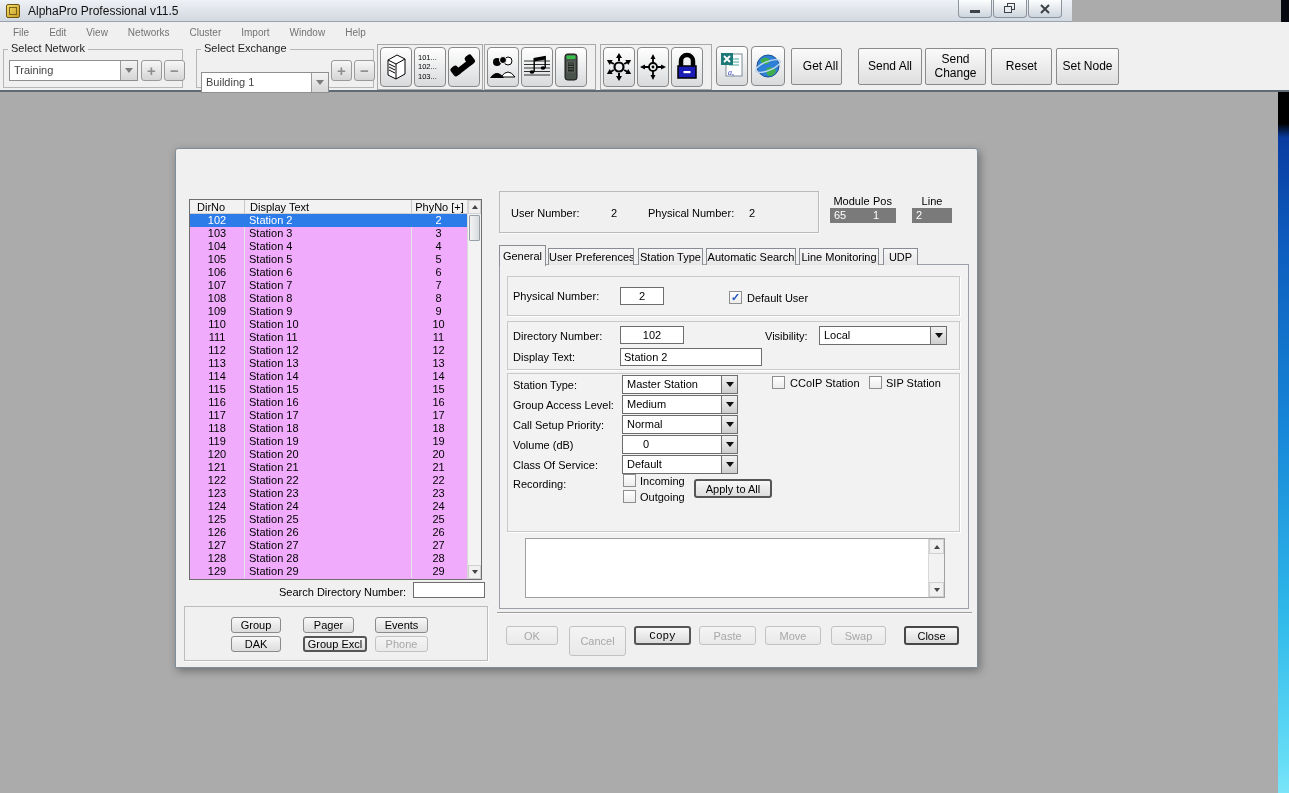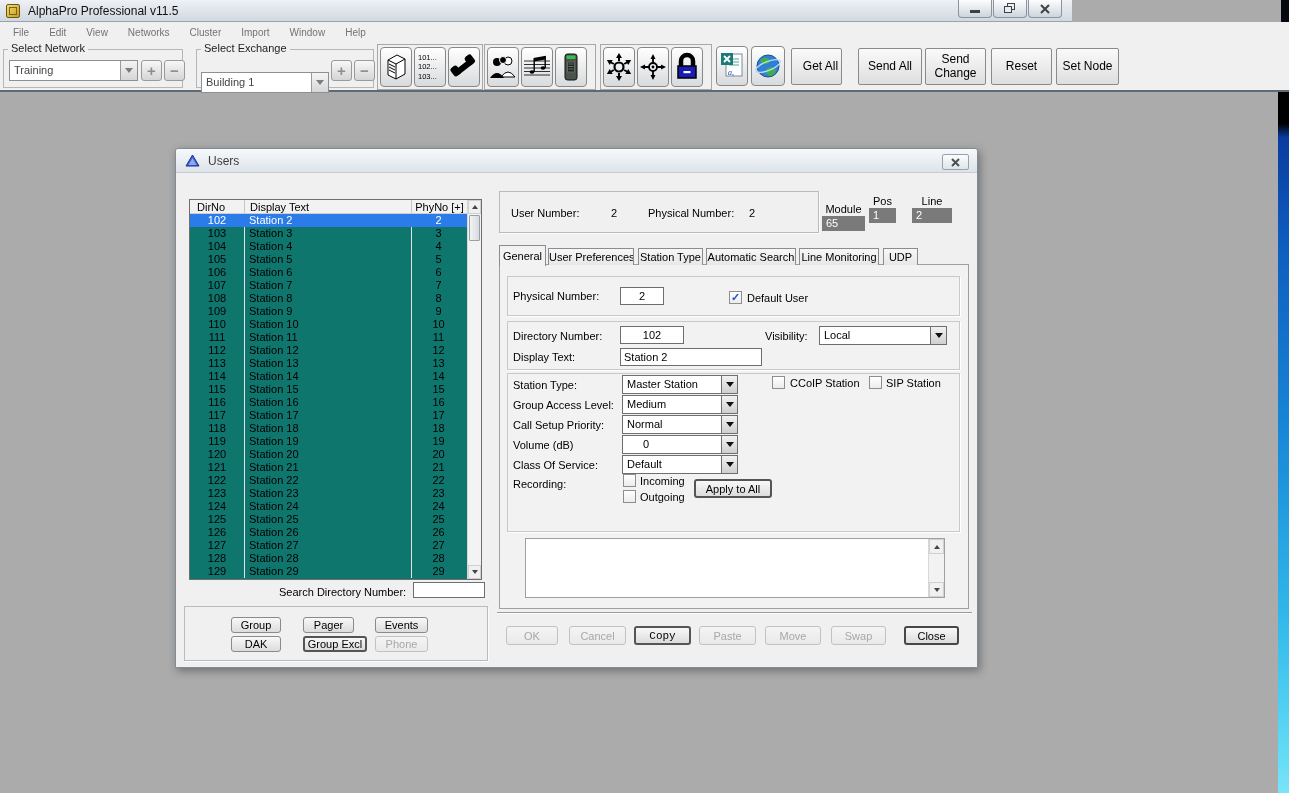--- a/index.html
+++ b/index.html
@@ -75,21 +75,21 @@
     display:flex; align-items:center; justify-content:center; }
   .cb { position:absolute; width:13px; height:13px; border:1px solid #8e8e8e; background:linear-gradient(#fff,#ececec);
     font-size:11px; font-weight:bold; color:#2456c4; display:flex; align-items:center; justify-content:center; line-height:1; }
   .btn { position:absolute; border:1px solid #8a8a8a; border-radius:3px; background:linear-gradient(#f8f8f8,#dcdcdc);
     font-size:11px; color:#000; display:flex; align-items:center; justify-content:center; }
   .btn.disabled { color:#a8a8a8; border-color:#c2c2c2; background:linear-gradient(#f4f4f4,#e9e9e9); }
   .btn.focused { border:2px solid #555; }
   .btn.default { border:2px solid #474747; }
 
   
-  #users-list { position:absolute; left:13px; top:50px; width:293px; height:381px; background:#0f766e; border:1px solid #6e6e6e; }
+  #users-list { position:absolute; left:13px; top:50px; width:293px; height:381px; background:#f0abfc; border:1px solid #6e6e6e; }
   #list-header { position:absolute; left:0; top:0; right:14px; height:14px; display:flex; background:#f2f2f2;
     border-bottom:1px solid #cfcfcf; }
   .lhdr { font-size:11px; color:#000; border-right:1px solid #c8c8c8; padding-top:0px; line-height:14px; }
   .lh0 { width:55px; padding-left:7px; } .lh1 { width:167px; padding-left:5px; } .lh2 { width:55px; text-align:center; border-right:none; }
   #list-rows { position:absolute; left:0; top:14px; right:14px; bottom:0; overflow:hidden; }
   .lrow { display:flex; height:13px; font-size:11px; line-height:13px; color:#000; }
   .lrow .c-dir { width:55px; text-align:center; border-right:1px solid #e4e4e4; }
   .lrow .c-text { width:167px; padding-left:4px; border-right:1px solid #e4e4e4; }
   .lrow .c-phy { width:53px; text-align:center; }
   .lrow.selected { background:#2b7ce9; color:#fff; }
@@ -107,21 +107,21 @@
   .tab.inactive { top:99px; height:17px; padding-top:2px; background:linear-gradient(#f7f7f7,#e7e7e7); z-index:2; }
   #tab-page { position:absolute; left:323px; top:115px; width:470px; height:345px; background:#f2f2f2;
     border:1px solid #9aa0a6; z-index:1; }
   .gbox { position:absolute; border:1px solid #c9c9c9; box-shadow:1px 1px 0 #fff; }
 
   #notes { position:absolute; left:25px; top:273px; width:420px; height:60px; background:#fff; border:1px solid #a0a0a0; }
   #notes .vscroll17 { position:absolute; right:0; top:0; bottom:0; width:16px; background:#f2f2f2; border-left:1px solid #d8d8d8; }
 
   .mhdr { font-size:11px; color:#000; text-align:center; }
   .mcell { background:#7a7a7a; color:#fff; font-size:11px; padding:1px 0 0 4px; height:15px; }
-  .mc0 { position:absolute; left:0; width:43px;margin-top:8px; } .mc1 { position:absolute; left:47px; width:27px; } .mc2 { position:absolute; left:90px; width:40px; }
+  .mc0 { position:absolute; left:8px; width:43px; } .mc1 { position:absolute; left:47px; width:27px; } .mc2 { position:absolute; left:90px; width:40px; }
 
   svg { display:block; }
 </style>
 </head>
 <body>
 
 <div id="screen">
 
   <div id="titlebar">
     <div id="app-icon"></div>
@@ -306,36 +306,20 @@
       <div class="tbtn" style="left: 858px; width: 64px;">Send All</div>
       <div class="tbtn" style="left: 925px; width: 61px;">Send Change</div>
       <div class="tbtn" style="left: 991px; width: 61px;">Reset</div>
       <div class="tbtn" style="left: 1056px; width: 63px;">Set Node</div>
     </div>
 
   <div id="strip-top"></div>
   <div id="strip"></div>
 
   <div id="dialog">
-    <div id="dlg-titlebar">
-      <span style="margin-left:9px;">
-        <svg width="15" height="13">
-            <path d="M7.5 1 L14 12 L1 12 Z" fill="#3b62d8" stroke="#1c2f8a"></path>
-            <path d="M7.5 4 L11.5 11 L3.5 11 Z" fill="#8fa8ec"></path>
-          </svg>
-      </span>
-      <div id="dlg-title">Users</div>
-      <div id="dlg-close">
-        <span>
-            <svg width="9" height="9">
-              <path d="M1 1 L8 8 M8 1 L1 8" stroke="#4a5258" stroke-width="2"></path>
-            </svg>
-          </span>
-      </div>
-    </div>
 
     <div id="users-list">
       <div id="list-header">
           <div class="lhdr lh0">DirNo</div>
           <div class="lhdr lh1">Display Text</div>
           <div class="lhdr lh2">PhyNo [+]</div>
         </div>
       <div id="list-rows">
           <div class="lrow selected">
             <div class="c-dir">102</div>
@@ -601,20 +585,20 @@
       <div class="tab inactive" style="left: 530px; width: 90px;">Automatic Search</div>
       <div class="tab inactive" style="left: 623px; width: 80px;">Line Monitoring</div>
       <div class="tab inactive" style="left: 707px; width: 35px;">UDP</div>
       <div class="btn" style="left: 55px; top: 468px; width: 50px; height: 16px;">Group</div>
       <div class="btn" style="left: 127px; top: 468px; width: 51px; height: 16px;">Pager</div>
       <div class="btn" style="left: 199px; top: 468px; width: 53px; height: 16px;">Events</div>
       <div class="btn" style="left: 55px; top: 487px; width: 50px; height: 16px;">DAK</div>
       <div class="btn focused" style="left: 127px; top: 487px; width: 64px; height: 16px;">Group Excl</div>
       <div class="btn disabled" style="left: 199px; top: 487px; width: 53px; height: 16px;">Phone</div>
       <div class="btn disabled" style="left: 330px; top: 477px; width: 52px; height: 19px;">OK</div>
-      <div class="btn disabled" style="left: 393px; top: 477px; width: 57px; height: 19px;">Cancel</div>
+      <div class="btn disabled" style="left: 393px; top: 477px; width: 57px; height: 30px;">Cancel</div>
       <div class="btn focused" style="left: 458px; top: 477px; width: 57px; height: 19px; font-family: Liberation Mono, monospace;">Copy</div>
       <div class="btn disabled" style="left: 523px; top: 477px; width: 57px; height: 19px;">Paste</div>
       <div class="btn disabled" style="left: 589px; top: 477px; width: 56px; height: 19px;">Move</div>
       <div class="btn disabled" style="left: 655px; top: 477px; width: 55px; height: 19px;">Swap</div>
       <div class="btn default" style="left: 728px; top: 477px; width: 55px; height: 19px;">Close</div>
     </div>
 </div>
 
 </body></html>

